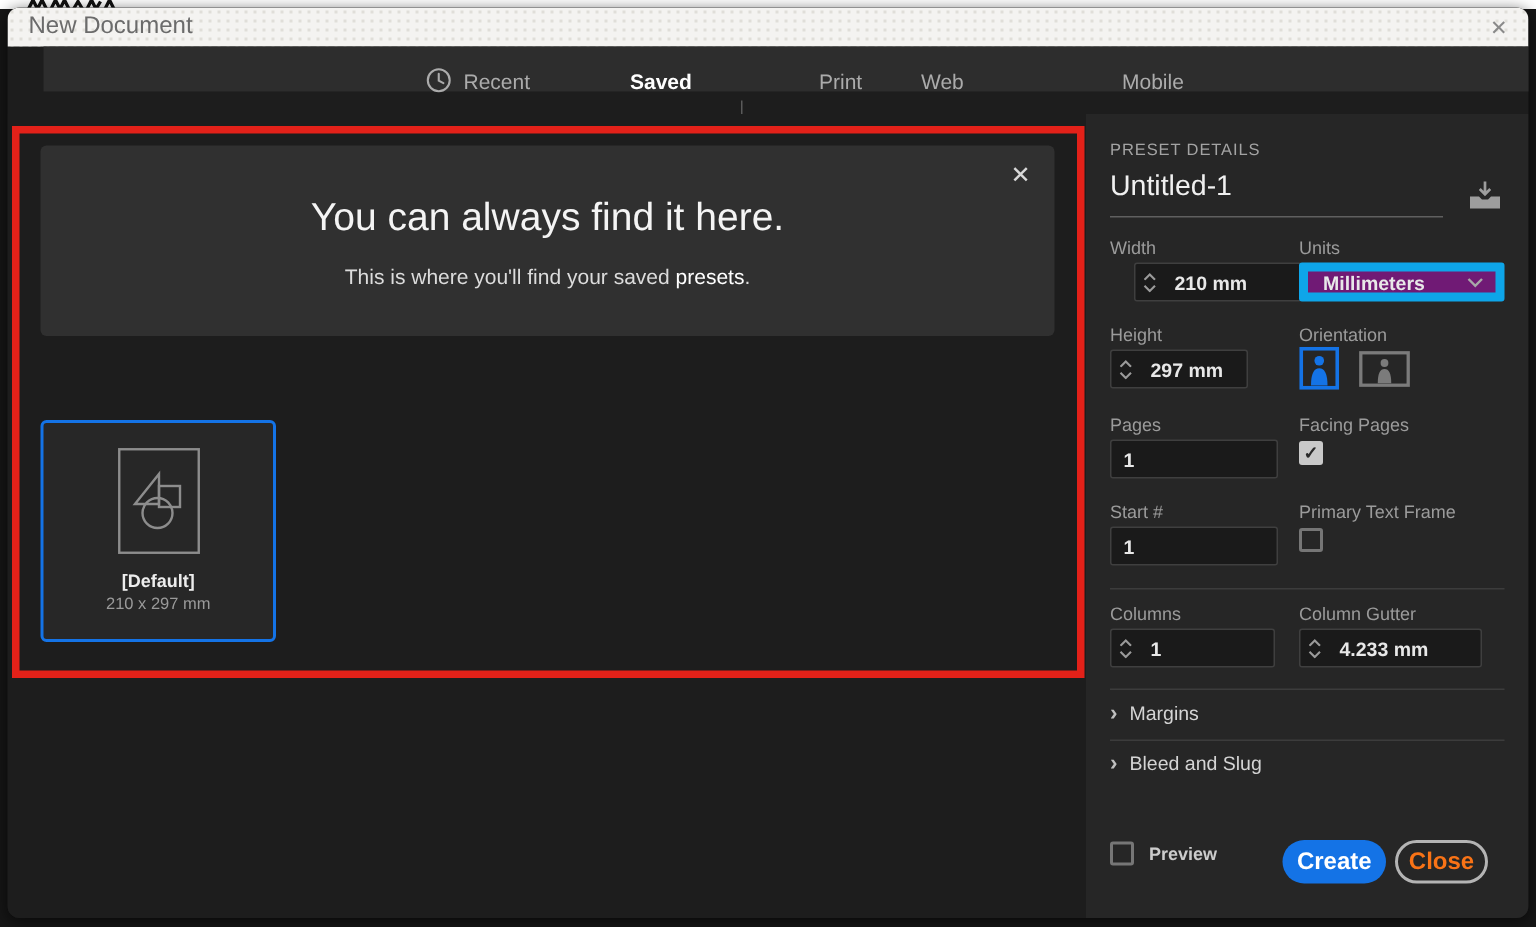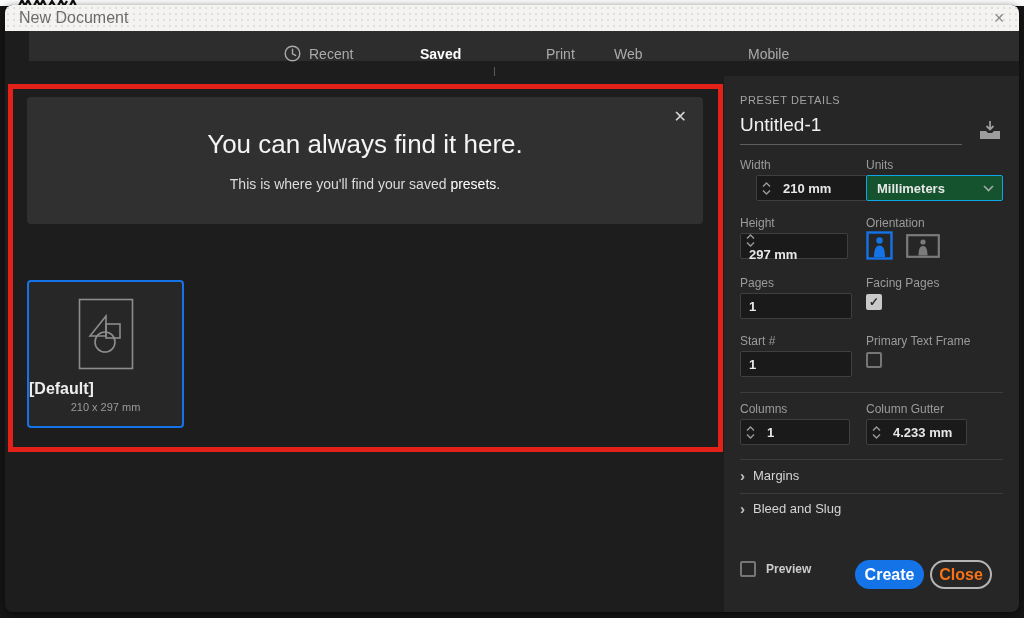--- a/index.html
+++ b/index.html
@@ -34,33 +34,33 @@
   .banner-close { position:absolute; right:16px; top:10px; font-size:16px; color:#d8d8d8; cursor:pointer; }
   .banner-title { margin-top:32px; text-align:center; font-size:26px; color:#f4f4f4; }
   .banner-sub { margin-top:16px; text-align:center; font-size:14px; color:#dcdcdc; }
   .banner-sub .link { color:#ffffff; cursor:pointer; }
 
   .saved-header { position:absolute; left:22px; top:176px; font-size:11px; font-weight:bold; letter-spacing:.6px; color:#c9c9c9; }
   .saved-count { margin-left:8px; font-weight:normal; color:#b5b5b5; }
 
   .preset-card { position:absolute; left:22px; top:204px; width:157px; height:148px; background:#272727; border:2px solid #1473e6; border-radius:4px; cursor:pointer; }
   .preset-thumb { display:block; margin:16px auto 0 auto; }
-  .preset-name { margin-top:10px; text-align:left; font-size:16px; font-weight:bold; color:#ededed; }
+  .preset-name { margin-top:10px; text-align:center; font-size:12px; font-weight:bold; color:#ededed; }
   .preset-size { margin-top:3px; text-align:center; font-size:11px; color:#9a9a9a; }
 
   
   .pd-header { position:absolute; left:16px; top:18px; font-size:11px; letter-spacing:.6px; color:#a3a3a3; }
   .pd-name { position:absolute; left:16px; top:38px; width:222px; font-size:19px; color:#f0f0f0; border-bottom:1px solid #5f5f5f; padding-bottom:8px; }
   .pd-save { position:absolute; right:18px; top:44px; cursor:pointer; }
 
   .f-label { position:absolute; font-size:12px; color:#9b9b9b; }
   .field { position:absolute; height:26px; display:flex; align-items:stretch; background:#1a1a1a; border:1px solid #3f3f3f; border-radius:2px; }
   .stepper { width:18px; display:flex; flex-direction:column; align-items:center; justify-content:center; gap:3px; cursor:pointer; }
   .field-value { display:flex; align-items:center; padding-left:8px; font-size:13px; font-weight:bold; color:#e8e8e8; }
-  .dropdown { position:absolute; height:26px; display:flex; align-items:center; justify-content:space-between; background:#14532d; border:1px solid #0ea5e9; border-radius:2px; padding:0 8px 0 10px; cursor:pointer; }
+  .dropdown { position:absolute; height:26px; display:flex; align-items:center; justify-content:space-between; background:#701a75; border:6px solid #0ea5e9; border-radius:2px; padding:0 8px 0 10px; cursor:pointer; }
   .dropdown .field-value { padding-left:0; }
 
   .orient-btn { position:absolute; width:27px; height:29px; display:flex; align-items:center; justify-content:center; cursor:pointer; }
 
   .checkbox { position:absolute; width:16px; height:16px; border-radius:2px; cursor:pointer; }
   .checkbox.unchecked { border:2px solid #767676; background:transparent; }
   .checkbox.checked { background:#c9c9c9; color:#2a2a2a; font-size:12px; font-weight:bold; text-align:center; line-height:16px; }
 
   .divider { position:absolute; left:16px; width:263px; height:1px; background:#3c3c3c; }
 
@@ -162,21 +162,21 @@
     </div>
     <div class="dropdown" style="left:142px; top:99px; width:137px;">
       <span class="field-value">Millimeters</span>
       <svg width="11" height="7" viewBox="0 0 11 7">
           <path d="M1 1 L5.5 5.5 L10 1" stroke="#a8a8a8" stroke-width="1.6" fill="none"></path>
         </svg>
     </div>
 
     <span class="f-label" style="left:16px; top:140px;">Height</span>
     <span class="f-label" style="left:142px; top:140px;">Orientation</span>
-    <div class="field" style="left:16px; top:157px; width:108px;flex-direction:column;">
+    <div class="field" style="left:16px; top:157px; width:92px;">
       <span class="stepper">
         <svg width="9" height="5" viewBox="0 0 9 5">
             <path d="M1 4.5 L4.5 1 L8 4.5" stroke="#9a9a9a" stroke-width="1.4" fill="none"></path>
           </svg>
         <svg width="9" height="5" viewBox="0 0 9 5">
             <path d="M1 .5 L4.5 4 L8 .5" stroke="#9a9a9a" stroke-width="1.4" fill="none"></path>
           </svg>
       </span>
       <span class="field-value">297 mm</span>
     </div>
@@ -219,21 +219,21 @@
       <span class="stepper">
         <svg width="9" height="5" viewBox="0 0 9 5">
             <path d="M1 4.5 L4.5 1 L8 4.5" stroke="#9a9a9a" stroke-width="1.4" fill="none"></path>
           </svg>
         <svg width="9" height="5" viewBox="0 0 9 5">
             <path d="M1 .5 L4.5 4 L8 .5" stroke="#9a9a9a" stroke-width="1.4" fill="none"></path>
           </svg>
       </span>
       <span class="field-value">1</span>
     </div>
-    <div class="field" style="left:142px; top:343px; width:101px;align-items:center;">
+    <div class="field" style="left:142px; top:343px; width:122px;align-items:center;">
       <span class="stepper">
         <svg width="9" height="5" viewBox="0 0 9 5">
             <path d="M1 4.5 L4.5 1 L8 4.5" stroke="#9a9a9a" stroke-width="1.4" fill="none"></path>
           </svg>
         <svg width="9" height="5" viewBox="0 0 9 5">
             <path d="M1 .5 L4.5 4 L8 .5" stroke="#9a9a9a" stroke-width="1.4" fill="none"></path>
           </svg>
       </span>
       <span class="field-value">4.233 mm</span>
     </div>

